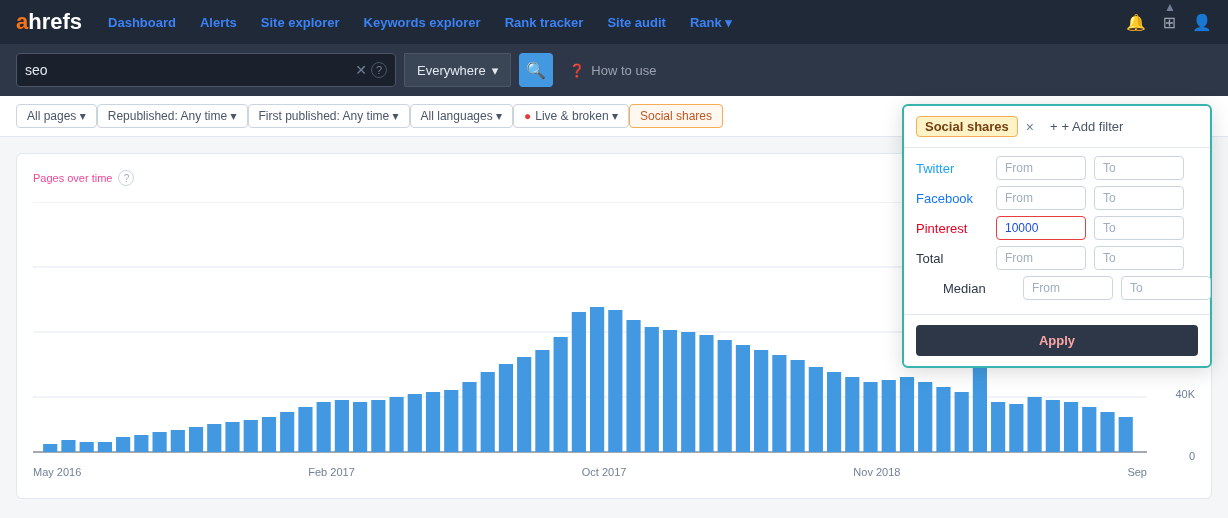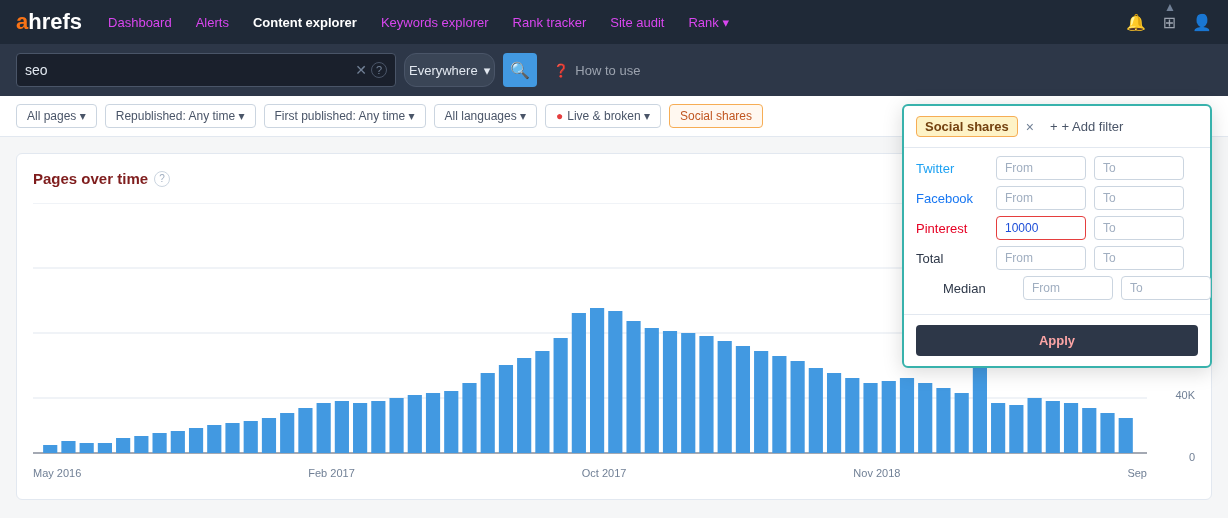--- a/index.html
+++ b/index.html
@@ -17,28 +17,29 @@
     .logo {
       margin-right: 12px;
     }
     .logo-text {
       font-size: 22px;
       font-weight: 700;
       color: #fff;
     }
     .logo-a { color: #f97316; }
     .nav-item {
-      color: #d946ef;
+      color: #3b82f6;
       padding: 0 10px;
       height: 44px;
       display: flex;
       align-items: center;
       cursor: pointer;
       font-size: 13px;
       white-space: nowrap;
+      font-weight: bold;
     }
     .nav-item.active { color: #fff; font-weight: 600; }
     .nav-spacer { flex: 1; }
     .nav-icons { display: flex; gap: 16px; align-items: center; }
     .nav-icon { color: #9ca3af; cursor: pointer; font-size: 16px; }
 
     
     .searchbar {
       background: #2d3748;
       display: flex;
@@ -65,23 +66,23 @@
       color: #e2e8f0;
       font-size: 14px;
       flex: 1;
     }
     .search-clear { color: #718096; cursor: pointer; font-size: 14px; }
     .search-help { color: #718096; cursor: pointer; font-size: 14px; border: 1px solid #4a5568; border-radius: 50%; width: 16px; height: 16px; display: flex; align-items: center; justify-content: center; font-size: 11px; }
 
     .dropdown-btn {
       background: #3a4556;
       border: 1px solid #4a5568;
-      border-radius: 12px;
+      border-radius: 1px;
       color: #e2e8f0;
-      padding: 0 4px;
+      padding: 0 12px;
       height: 34px;
       display: flex;
       align-items: center;
       gap: 6px;
       cursor: pointer;
       font-size: 13px;
     }
 
     .search-btn {
       background: #4299e1;
@@ -107,21 +108,21 @@
       padding: 0 8px;
     }
 
     
     .filterbar {
       background: #fff;
       border-bottom: 1px solid #e2e8f0;
       display: flex;
       align-items: center;
       padding: 8px 16px;
-      gap: 8px;
+      gap: 0;
       flex-wrap: wrap;
       position: relative;
     }
     .filter-chip {
       background: #fff;
       border: 1px solid #cbd5e0;
       border-radius: 4px;
       padding: 4px 10px;
       font-size: 12px;
       color: #4a5568;
@@ -245,23 +246,23 @@
       border-radius: 6px;
       padding: 16px;
     }
     .chart-title-row {
       display: flex;
       align-items: center;
       gap: 6px;
       margin-bottom: 16px;
     }
     .chart-title {
-      font-size: 15px;
-      font-weight: 700;
-      color: #7f1d1d;
+      font-size: 11px;
+      font-weight: 400;
+      color: #ec4899;
     }
     .chart-help-icon {
       color: #a0aec0;
       font-size: 13px;
       border: 1px solid #cbd5e0;
       border-radius: 50%;
       width: 16px;
       height: 16px;
       display: flex;
       align-items: center;
@@ -319,21 +320,21 @@
 <body>
 
 <nav class="topnav">
   <div class="logo">
     <span class="logo-text">
       <span class="logo-a">a</span><span>hrefs</span>
     </span>
   </div>
   <div class="nav-item">Dashboard</div>
   <div class="nav-item">Alerts</div>
-  <div class="nav-item active">Content explorer</div>
+  <div class="nav-item">Site explorer</div>
   <div class="nav-item">Keywords explorer</div>
   <div class="nav-item">Rank tracker</div>
   <div class="nav-item">Site audit</div>
   <div class="nav-item">Rank ▾</div>
   <div class="nav-spacer"></div>
   <div class="nav-icons">
     <span class="nav-icon">🔔</span>
     <span class="nav-icon">⊞</span>
     <span class="nav-icon">👤</span>
   </div>

